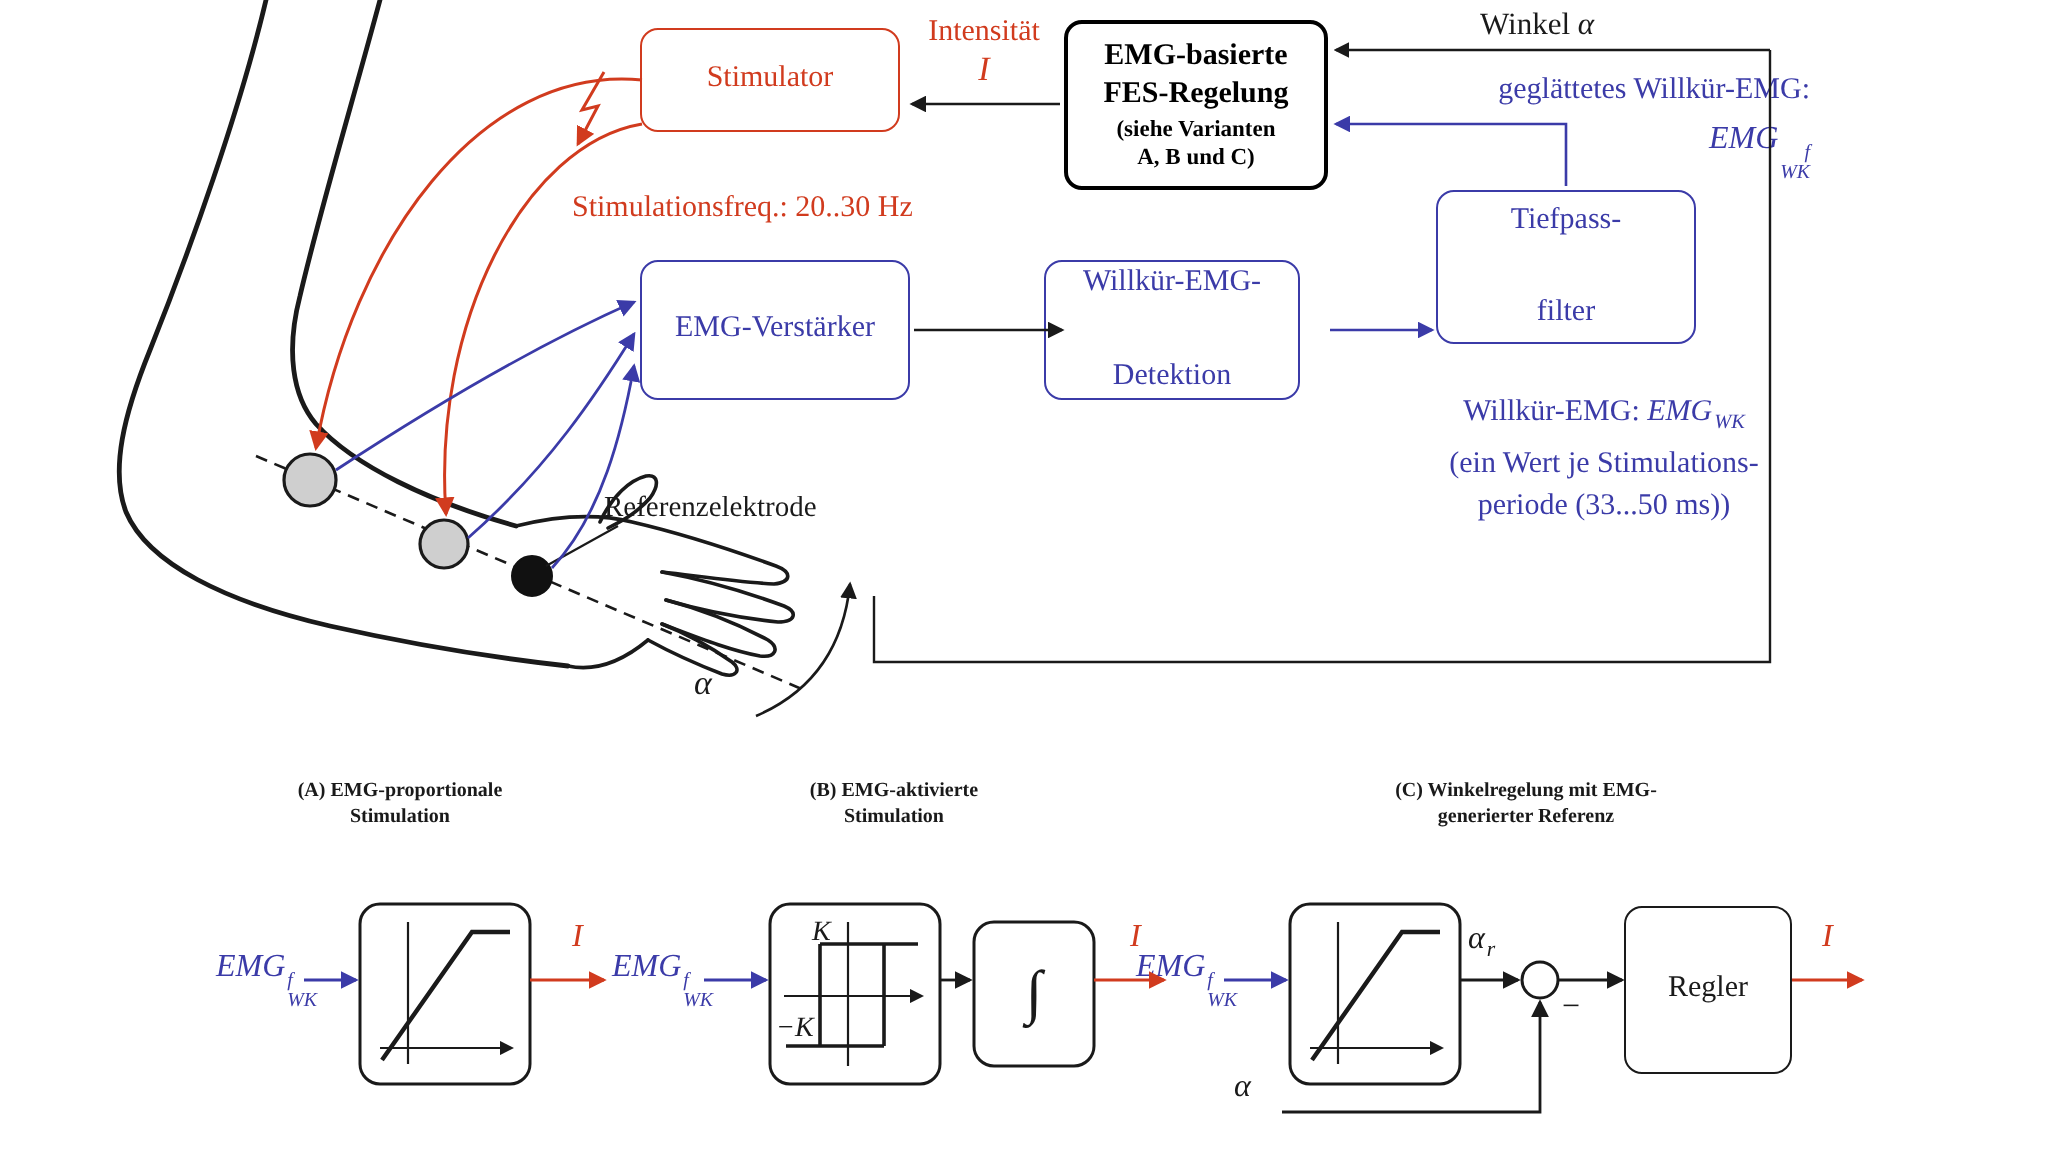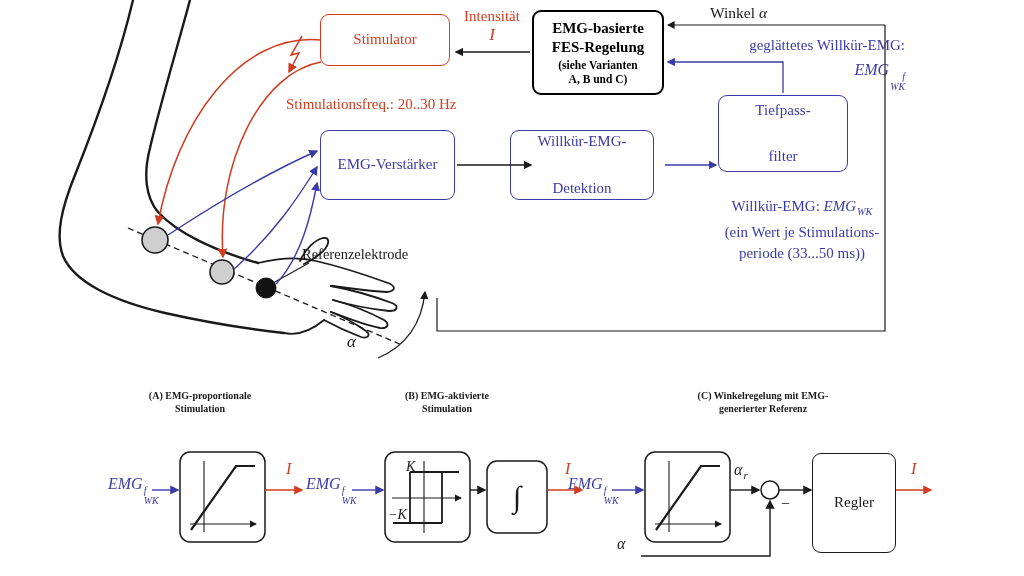--- a/index.html
+++ b/index.html
@@ -47,31 +47,31 @@
 
   <div class="block blue" style="left:718px;top:95px;width:130px;height:77px">
     <span>Tiefpass-</span>
     <span>filter</span>
   </div>
 
   <div class="block blue" style="left:320px;top:130px;width:135px;height:70px">
     <span>EMG-Verstärker</span>
   </div>
 
-  <div class="block blue" style="left:510px;top:130px;width:144px;height:70px">
+  <div class="block blue" style="left:522px;top:130px;width:128px;height:70px">
     <span>Willkür-EMG-</span>
     <span>Detektion</span>
   </div>
 
   <div class="lbl red-text" style="left:455px;top:8px;width:74px;text-align:center">
     <div>Intensität</div>
     <div class="math" style="font-size:17px">I</div>
   </div>
 
-  <div class="lbl" style="left:710px;top:4px;font-size:15.5px">
+  <div class="lbl" style="left:740px;top:4px;font-size:15.5px">
     <span>Winkel</span>
     <span class="math">α</span>
   </div>
 
   <div class="lbl blue-text" style="left:680px;top:37px;width:225px;text-align:right">
     <span>geglättetes Willkür-EMG:</span>
   </div>
   <div class="lbl blue-text emg-sym" style="left:818px;top:61px;width:87px;text-align:right">
     <span class="math">EMG</span><span class="supsub">
         <span>f</span>
@@ -147,21 +147,21 @@
         <span>f</span>
         <span>WK</span>
       </span>
   </div>
   <div class="lbl math" style="left:734px;top:461px;font-size:16px">
     <span>α</span><span class="subonly">r</span>
   </div>
   <div class="lbl" style="left:781px;top:495px;font-size:16px">
     <span>−</span>
   </div>
-  <div class="block thin-black" style="left:812px;top:453px;width:84px;height:100px">
+  <div class="block thin-black" style="left:812px;top:453px;width:84px;height:84px">
     <span>Regler</span>
   </div>
   <div class="lbl red-text math" style="left:911px;top:460px;font-size:16px">
     <span>I</span>
   </div>
   <div class="lbl math" style="left:617px;top:535px;font-size:16px">
     <span>α</span>
   </div>
 
   <svg class="overlay" viewBox="0 0 1024 576" aria-hidden="true">

